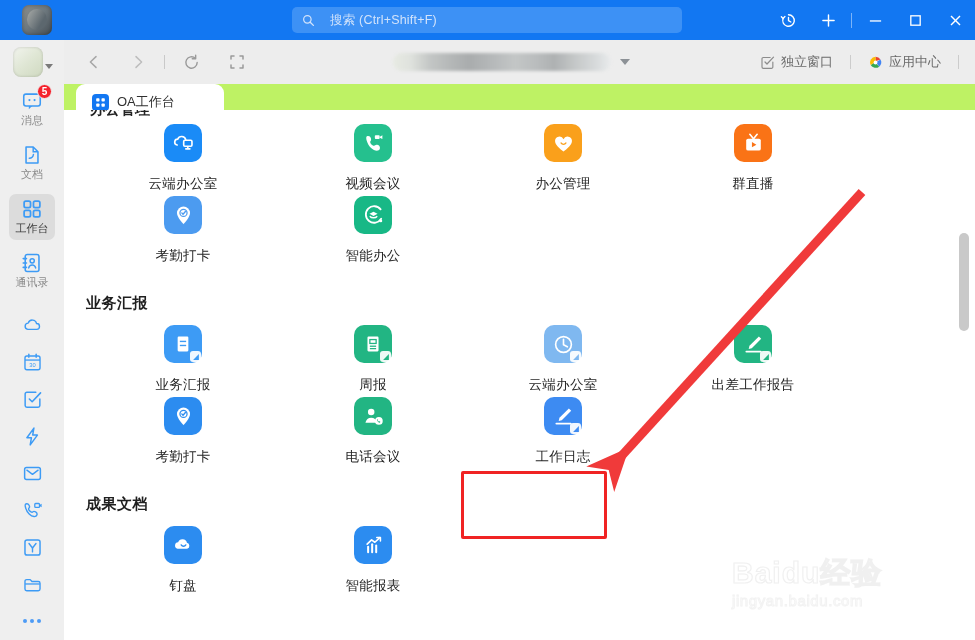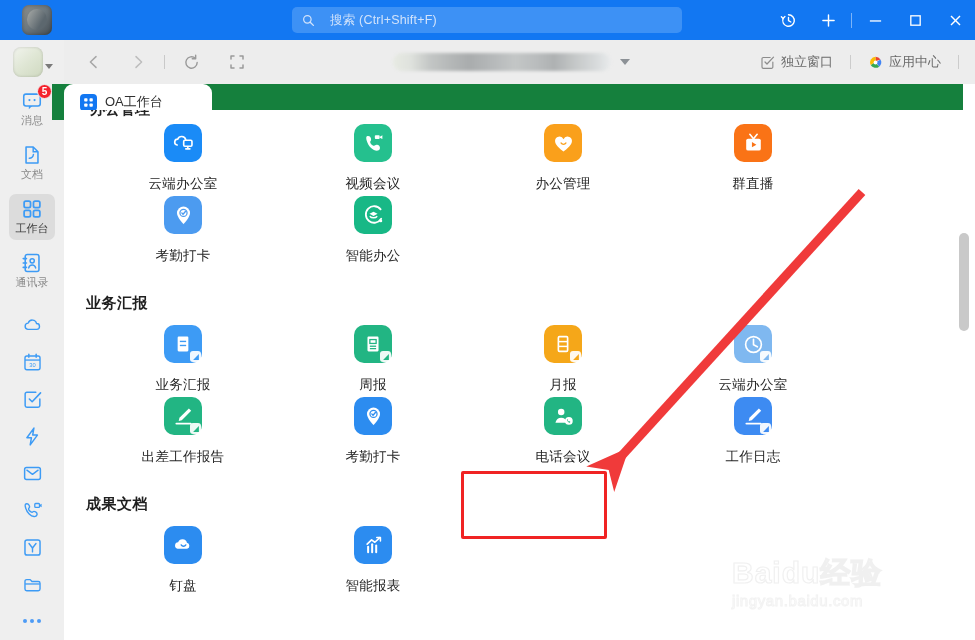--- a/index.html
+++ b/index.html
@@ -93,21 +93,21 @@
     background: linear-gradient(90deg,#e7eae3 0%,#dfe2dd 8%,#c3c6c5 17%,#b5b8b8 26%,#a9acad 35%,#b6b9ba 46%,#c3c6c6 56%,#b9bcbd 66%,#aeb1b2 74%,#c6c9c9 84%,#d7dadb 93%,#e9ebec 100%);
     filter: blur(1.6px);
   }
   .org-caret { width: 0; height: 0; border-left: 5px solid transparent; border-right: 5px solid transparent; border-top: 6px solid #8c9196; }
   .nav-right { position: absolute; right: 8px; top: 0; height: 44px; display: flex; align-items: center; }
   .nav-link { display: flex; align-items: center; gap: 6px; padding: 5px 9px; cursor: pointer; border-radius: 5px; color: #6B6B6B; font-size: 13px; }
   .nav-vdiv { width: 1px; height: 14px; background: #CCCCCC; margin: 0 8px; }
 
   
   .tabstrip {
-    position: absolute; left: 52px; top: 84px; width: 911px; height: 36px; background: #15803d;
+    position: absolute; left: 64px; top: 84px; width: 911px; height: 36px; background: #bef264;
   }
   .tab {
     position: absolute; left: 12px; top: 0; width: 148px; height: 36px;
     background: #fff; border-radius: 9px 9px 0 0;
     display: flex; align-items: center; gap: 8px; padding-left: 16px; cursor: pointer;
   }
   .tab-icon {
     width: 17px; height: 17px; border-radius: 4px; background: #1277F2;
     display: flex; align-items: center; justify-content: center; flex: none;
   }
@@ -500,35 +500,20 @@
             </svg>
             <i class="corner">
               <svg width="8" height="8" viewBox="0 0 10 10">
                   <path d="M1.4 8.6 8.6 1.4 8.6 8.6z" fill="#22B583"></path>
                 </svg>
             </i>
           </span>
           <span class="cell-label">周报</span>
         </div>
 
-        <div class="cell">
-          <span class="ic" style="background:#F5A719">
-            <svg width="24" height="24" viewBox="0 0 26 26">
-              <rect x="8" y="5" width="10" height="16" rx="1.2" fill="none" stroke="#fff" stroke-width="1.8"></rect>
-              <line x1="8" y1="10.4" x2="18" y2="10.4" stroke="#fff" stroke-width="1.6"></line>
-              <line x1="8" y1="15.6" x2="18" y2="15.6" stroke="#fff" stroke-width="1.6"></line>
-            </svg>
-            <i class="corner">
-              <svg width="8" height="8" viewBox="0 0 10 10">
-                  <path d="M1.4 8.6 8.6 1.4 8.6 8.6z" fill="#F5A719"></path>
-                </svg>
-            </i>
-          </span>
-          <span class="cell-label">月报</span>
-        </div>
 
         <div class="cell">
           <span class="ic" style="background:#7FB8F0">
             <svg width="25" height="25" viewBox="0 0 26 26">
               <circle cx="13" cy="13" r="8.2" fill="none" stroke="#fff" stroke-width="1.7"></circle>
               <polyline points="13,7.6 13,13.2 17,15.4" fill="none" stroke="#fff" stroke-width="1.7" stroke-linecap="round" stroke-linejoin="round"></polyline>
             </svg>
             <i class="corner">
               <svg width="8" height="8" viewBox="0 0 10 10">
                   <path d="M1.4 8.6 8.6 1.4 8.6 8.6z" fill="#7FB8F0"></path>

